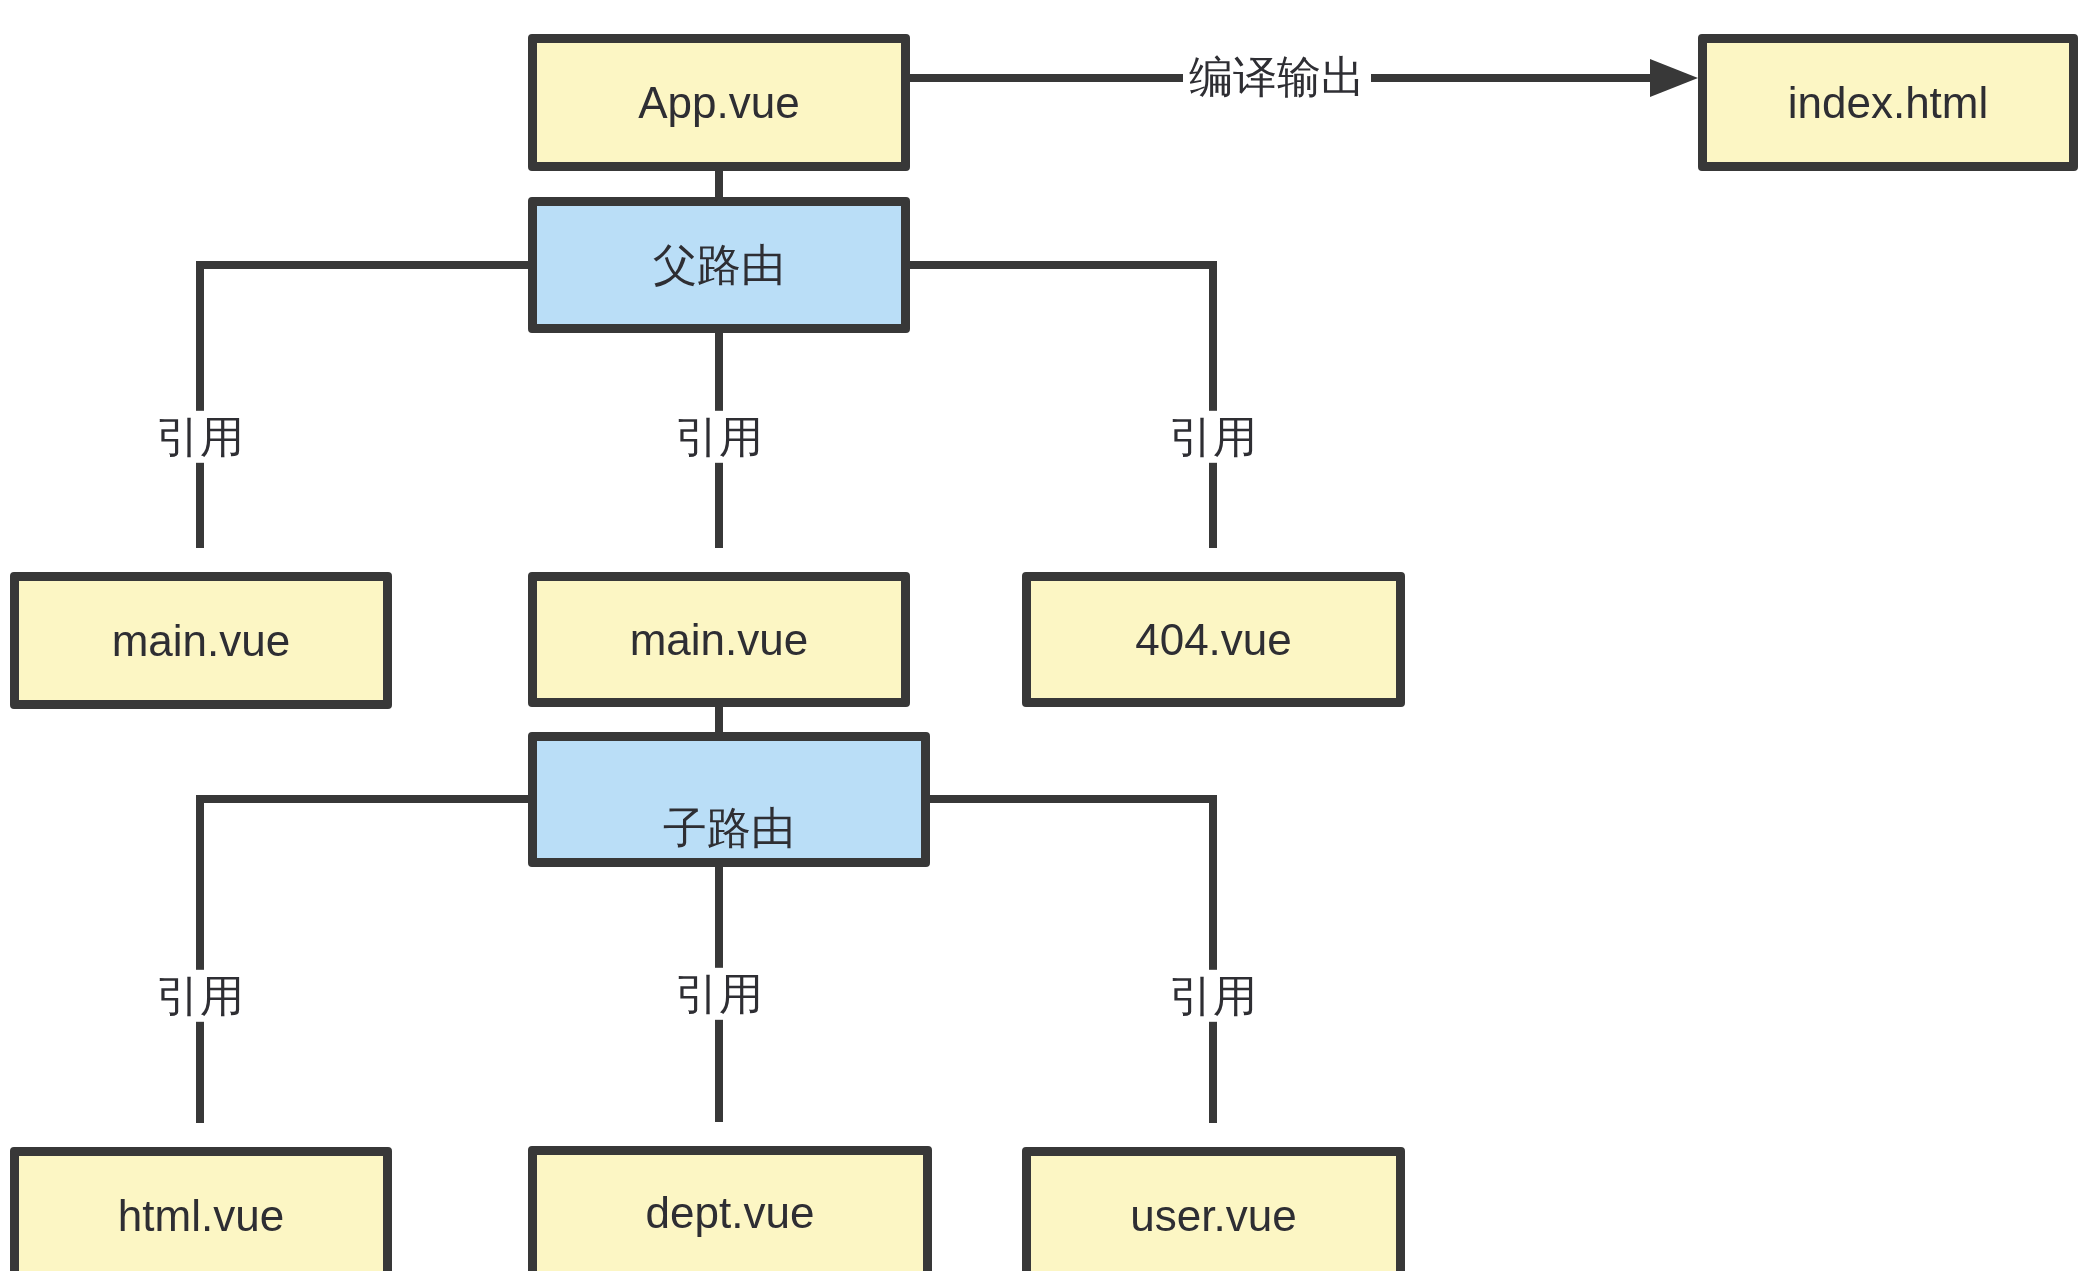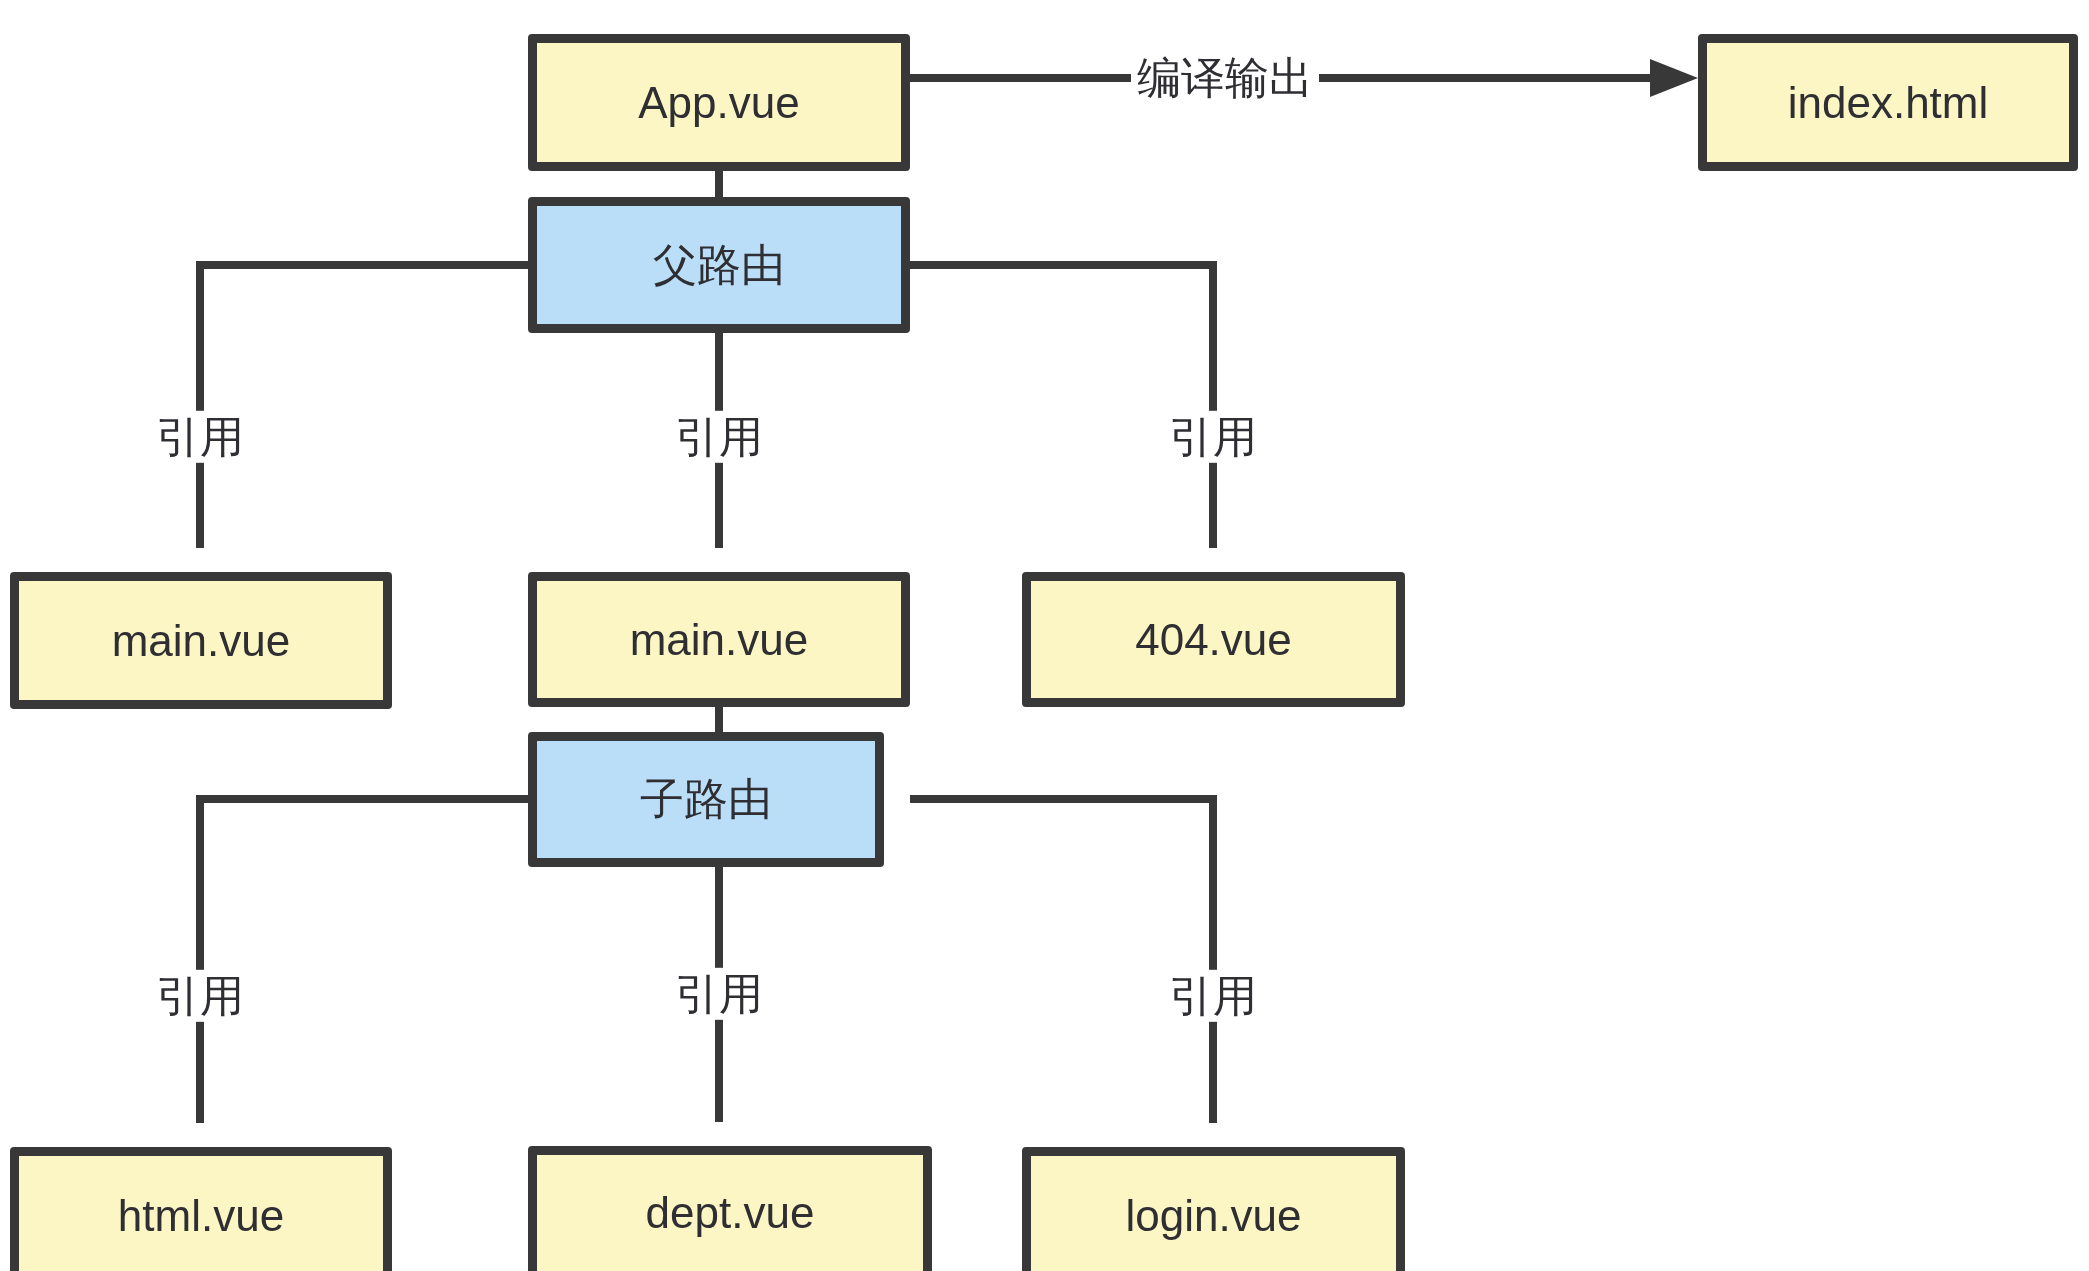--- a/index.html
+++ b/index.html
@@ -62,21 +62,21 @@
 </style>
 </head>
 <body>
 
 <div class="canvas">
 
   <div class="seg" style="left:715px;top:147px;width:8px;height:50px;"></div>
 
   <div class="seg" style="left:910px;top:74px;width:742px;height:8px;"></div>
   <div class="arrowhead" style="left:1650px;top:59px;"></div>
-  <div class="edge-label" style="left:1225px;top:78px;">编译输出</div>
+  <div class="edge-label" style="left:1277px;top:78px;font-family:Liberation Serif, serif;">编译输出</div>
 
   <div class="seg" style="left:196px;top:261px;width:332px;height:8px;"></div>
   <div class="seg" style="left:196px;top:261px;width:8px;height:287px;"></div>
   <div class="edge-label" style="left:200px;top:437px;">引用</div>
 
   <div class="seg" style="left:715px;top:333px;width:8px;height:215px;"></div>
   <div class="edge-label" style="left:719px;top:437px;">引用</div>
 
   <div class="seg" style="left:910px;top:261px;width:307px;height:8px;"></div>
   <div class="seg" style="left:1209px;top:261px;width:8px;height:287px;"></div>
@@ -112,29 +112,29 @@
   </div>
 
   <div class="node yellow" style="left:528px;top:548px;width:382px;height:135px;">
     <span>main.vue</span>
   </div>
 
   <div class="node yellow" style="left:1022px;top:548px;width:383px;height:135px;">
     <span>404.vue</span>
   </div>
 
-  <div class="node blue" style="left:528px;top:732px;width:356px;height:135px;">
+  <div class="node blue" style="left:528px;top:732px;width:402px;height:135px;align-items:flex-end;">
     <span>子路由</span>
   </div>
 
   <div class="node yellow" style="left:10px;top:1123px;width:382px;height:137px;">
     <span>html.vue</span>
   </div>
 
   <div class="node yellow" style="left:528px;top:1122px;width:404px;height:134px;">
     <span>dept.vue</span>
   </div>
 
   <div class="node yellow" style="left:1022px;top:1123px;width:383px;height:137px;">
-    <span>login.vue</span>
+    <span>user.vue</span>
   </div>
 
 </div>
 
 </body></html>

